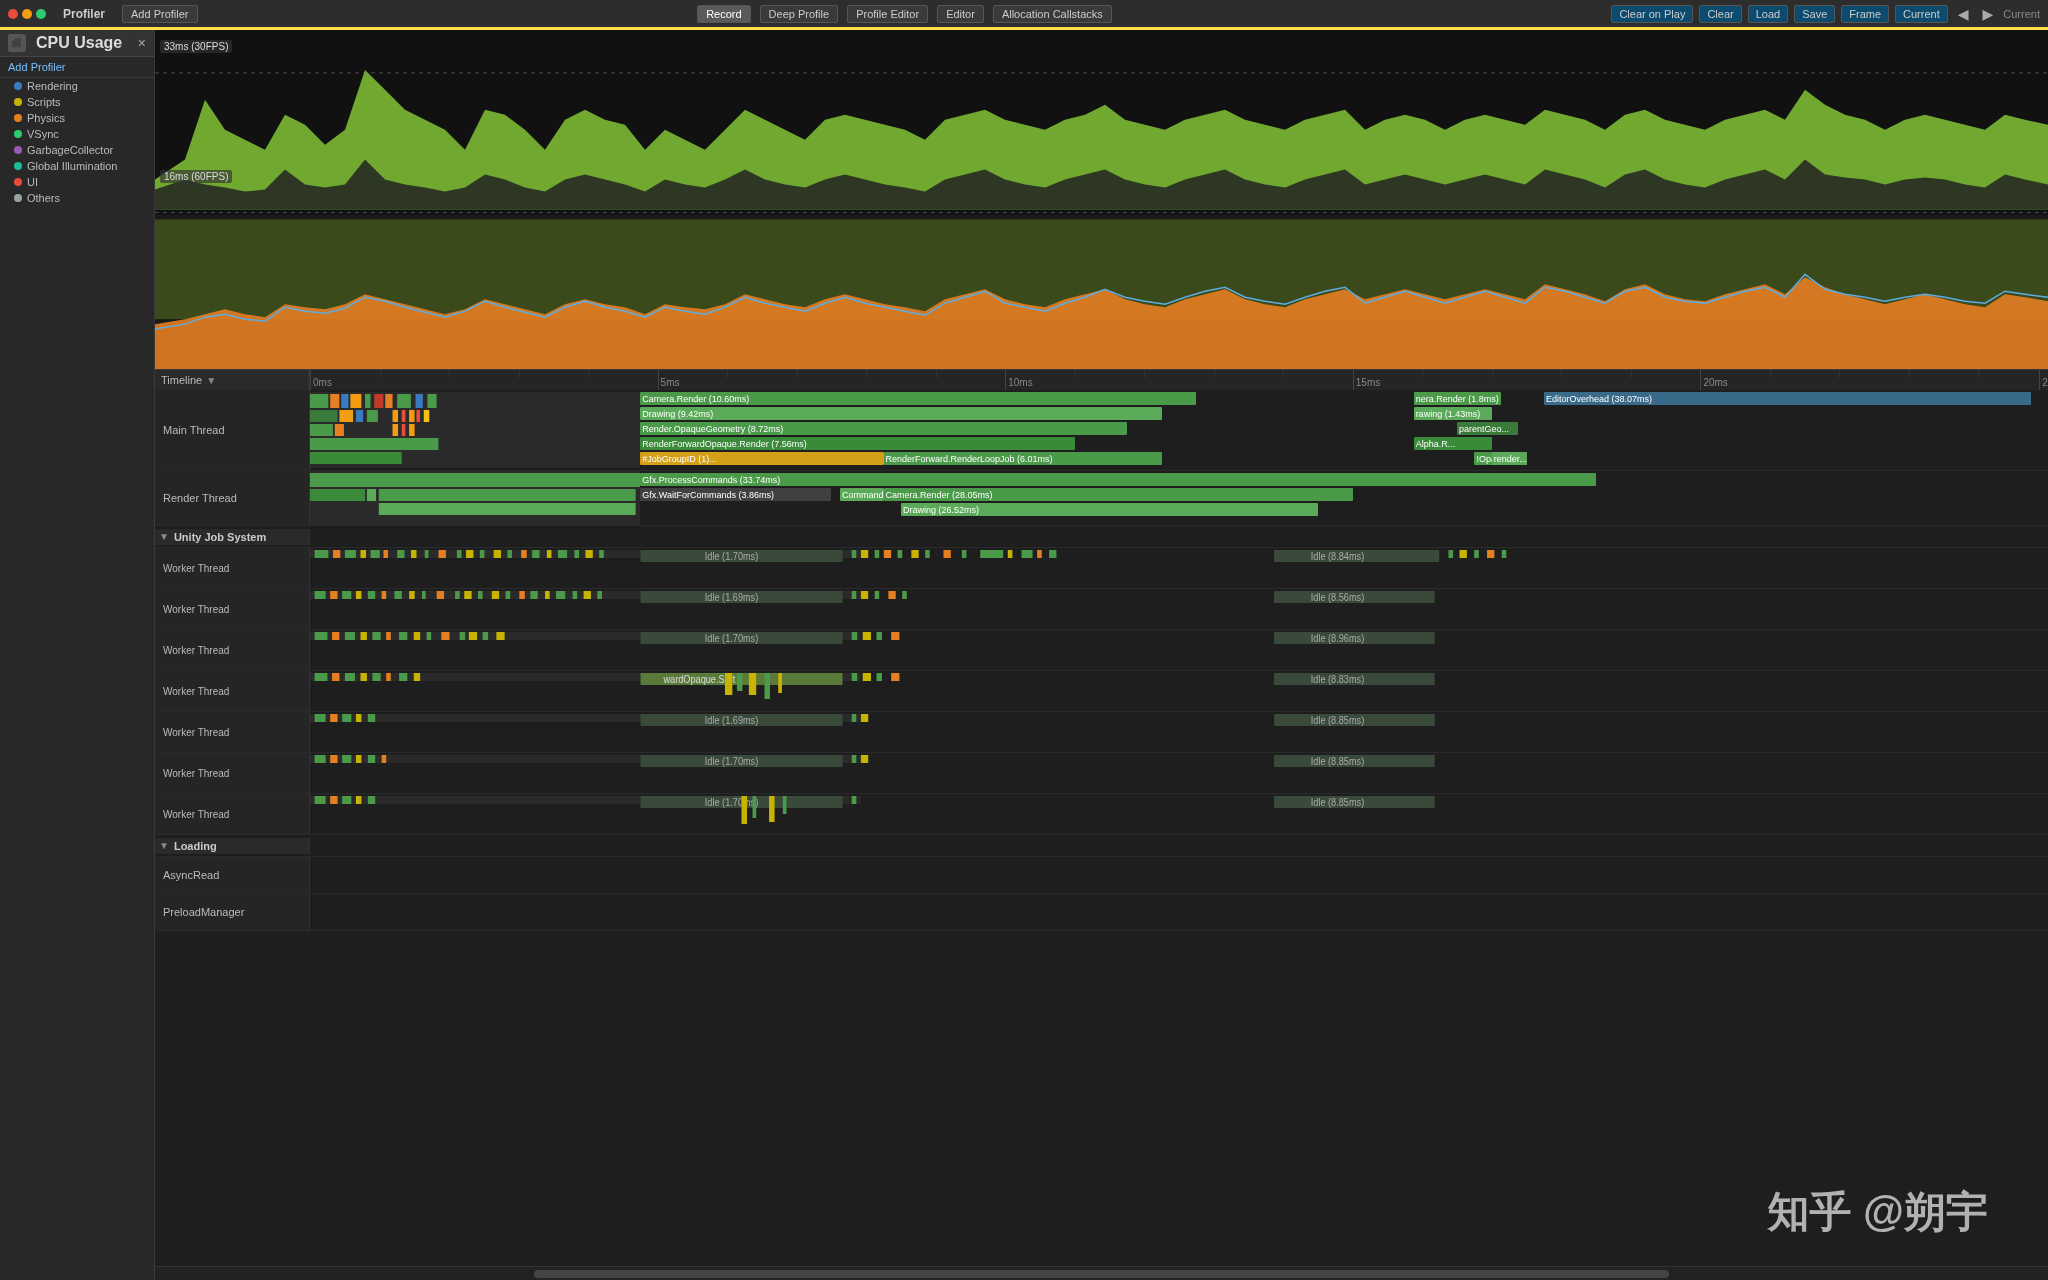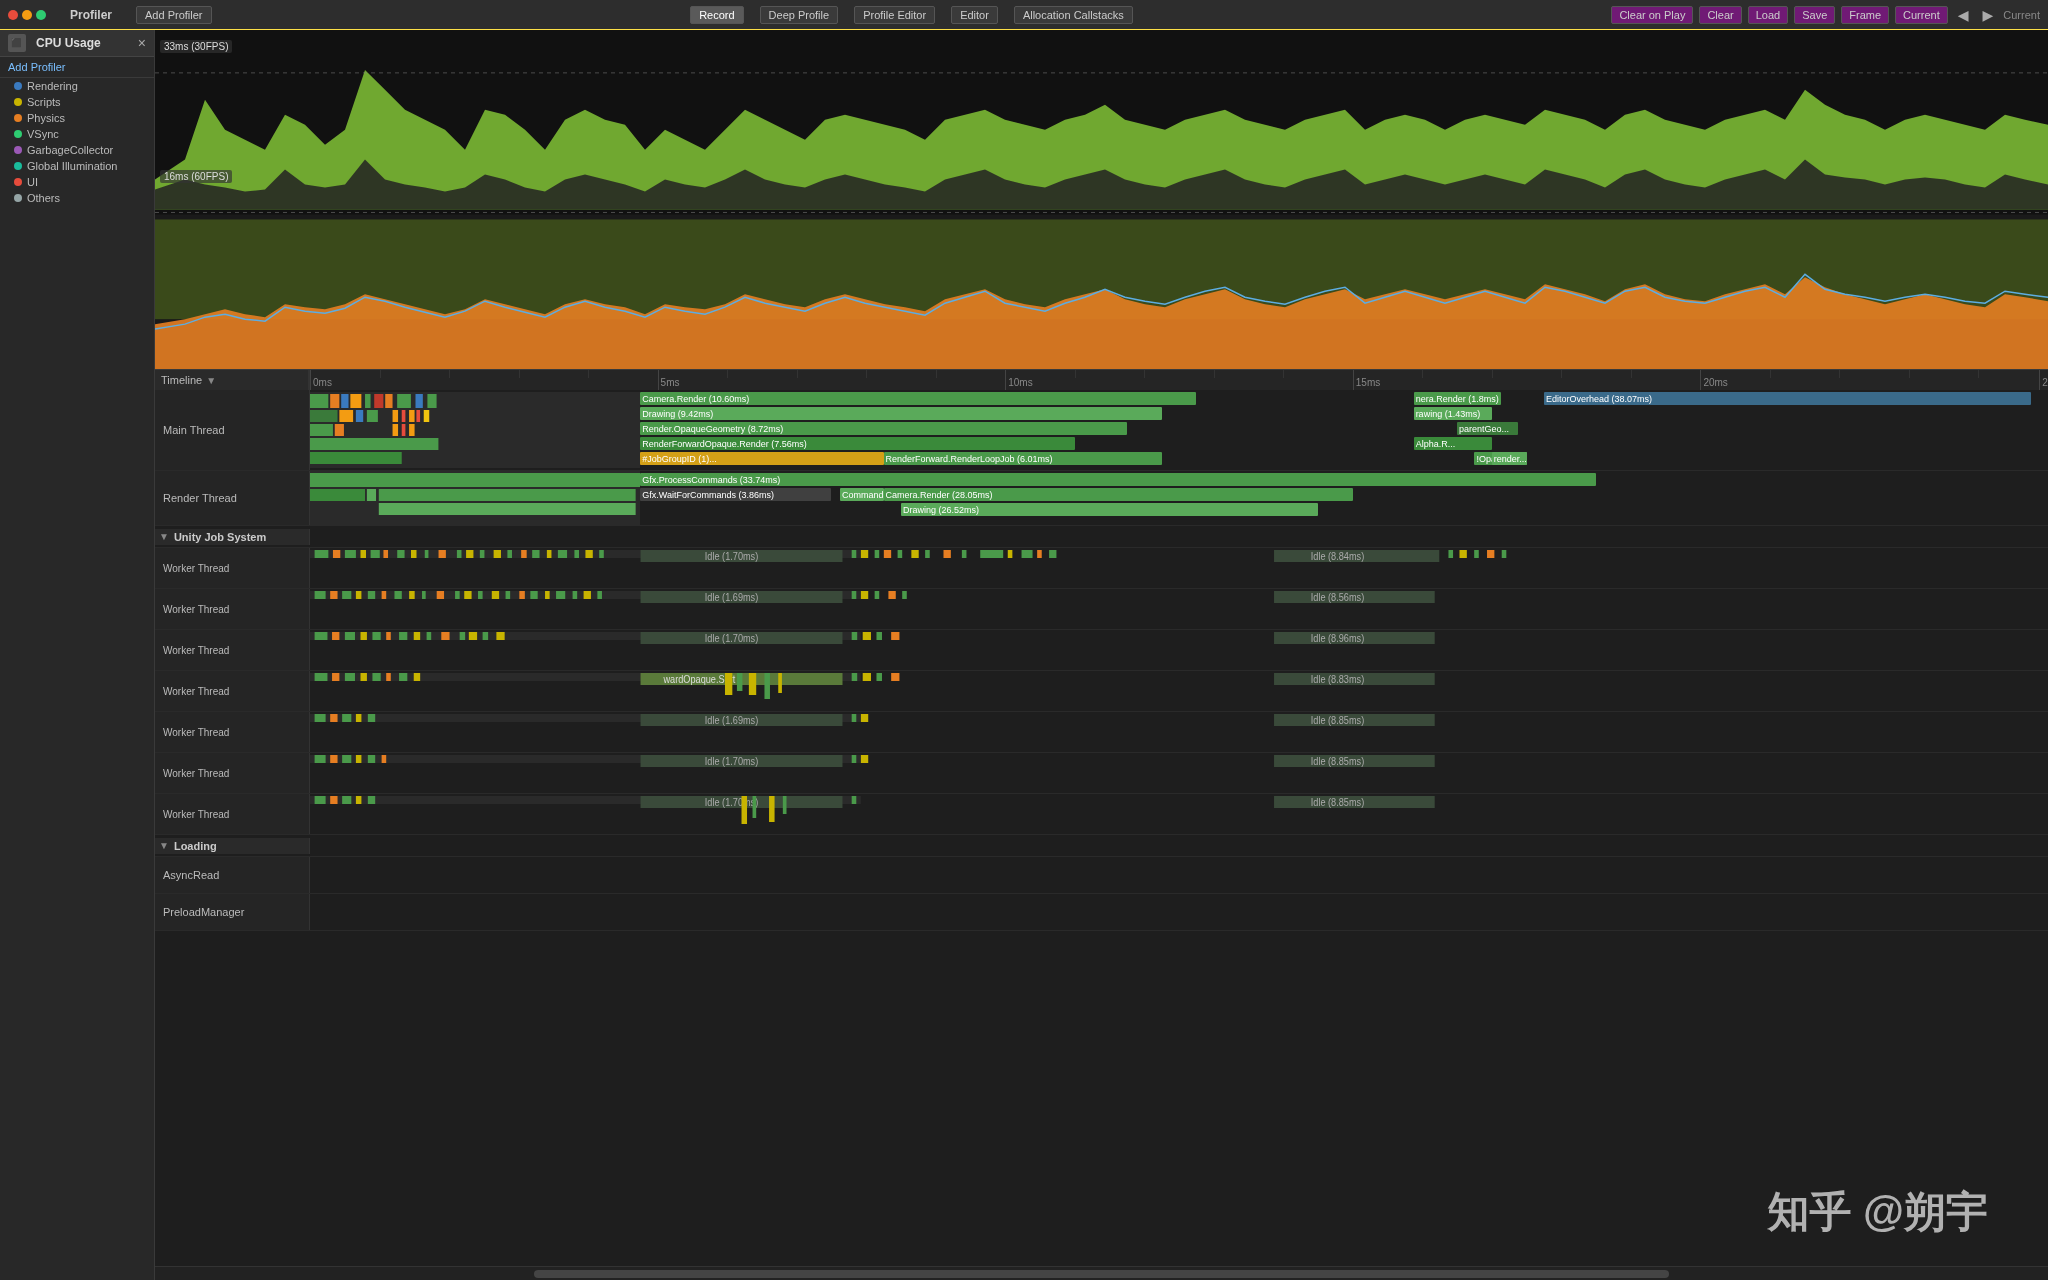--- a/index.html
+++ b/index.html
@@ -12,23 +12,23 @@
       width: 2048px;
       height: 1280px;
     }
 
     
     .top-bar {
       height: 30px;
       background: #2d2d2d;
       display: flex;
       align-items: center;
-      border-bottom: 1px solid #fde047;
+      border-bottom: 3px solid #fde047;
       padding: 0 8px;
-      gap: 16px;
+      gap: 9px;
     }
     .top-bar-title {
       color: #ccc;
       font-size: 12px;
       font-weight: bold;
       margin-right: 8px;
     }
     .tab-btn {
       background: #3a3a3a;
       border: 1px solid #555;
@@ -42,21 +42,21 @@
       background: #5a5a5a;
       color: #fff;
     }
     .spacer { flex: 1; }
     .top-right-controls {
       display: flex;
       gap: 6px;
       align-items: center;
     }
     .ctrl-btn {
-      background: #701a75;
+      background: #0c4a6e;
       border: 1px solid #555;
       color: #ccc;
       font-size: 11px;
       padding: 2px 7px;
       cursor: pointer;
       border-radius: 2px;
     }
     .nav-arrow {
       background: none;
       border: none;
@@ -89,21 +89,21 @@
     .sidebar-header {
       background: #333;
       padding: 4px 8px;
       display: flex;
       align-items: center;
       justify-content: space-between;
       border-bottom: 1px solid #444;
     }
     .sidebar-header-title {
       color: #ddd;
-      font-size: 12px;
+      font-size: 16px;
       font-weight: bold;
       text-align: right;
     }
     .sidebar-close-btn {
       background: none;
       border: none;
       color: #aaa;
       cursor: pointer;
       font-size: 14px;
     }

